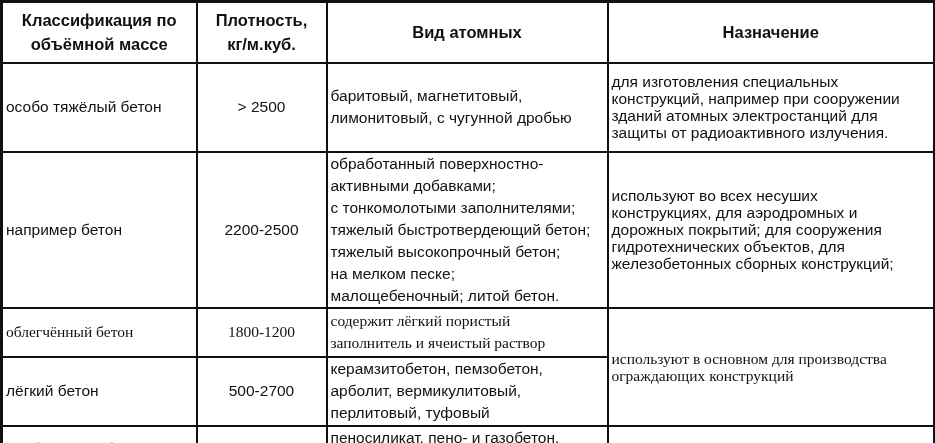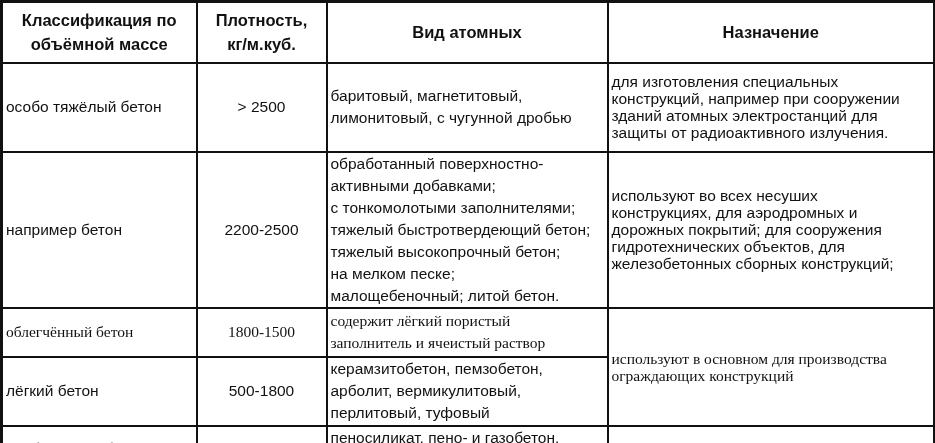--- a/index.html
+++ b/index.html
@@ -83,29 +83,29 @@
 на мелком песке;
 малощебеночный; литой бетон.</td>
       <td class="purpose">используют во всех несуших
 конструкциях, для аэродромных и
 дорожных покрытий; для сооружения
 гидротехнических объектов, для
 железобетонных сборных конструкций;</td>
     </tr>
     <tr class="r3">
       <td class="cls">облегчённый бетон</td>
-      <td class="dens">1800-1500</td>
+      <td class="dens">1800-1200</td>
       <td class="kind">содержит лёгкий пористый
 заполнитель и ячеистый раствор</td>
       <td class="purpose" rowspan="2">используют в основном для производства
 ограждающих конструкций</td>
     </tr>
     <tr class="r4">
       <td class="cls">лёгкий бетон</td>
-      <td class="dens">500-1800</td>
+      <td class="dens">500-2700</td>
       <td class="kind">керамзитобетон, пемзобетон,
 арболит, вермикулитовый,
 перлитовый, туфовый</td>
     </tr>
     <tr class="r5">
       <td class="cls">особо лёгкий бетон</td>
       <td class="dens">&lt;500</td>
       <td class="kind">пеносиликат, пено- и газобетон,
 ячеистые бетоны</td>
       <td class="purpose">используют в качестве утеплителя</td>

